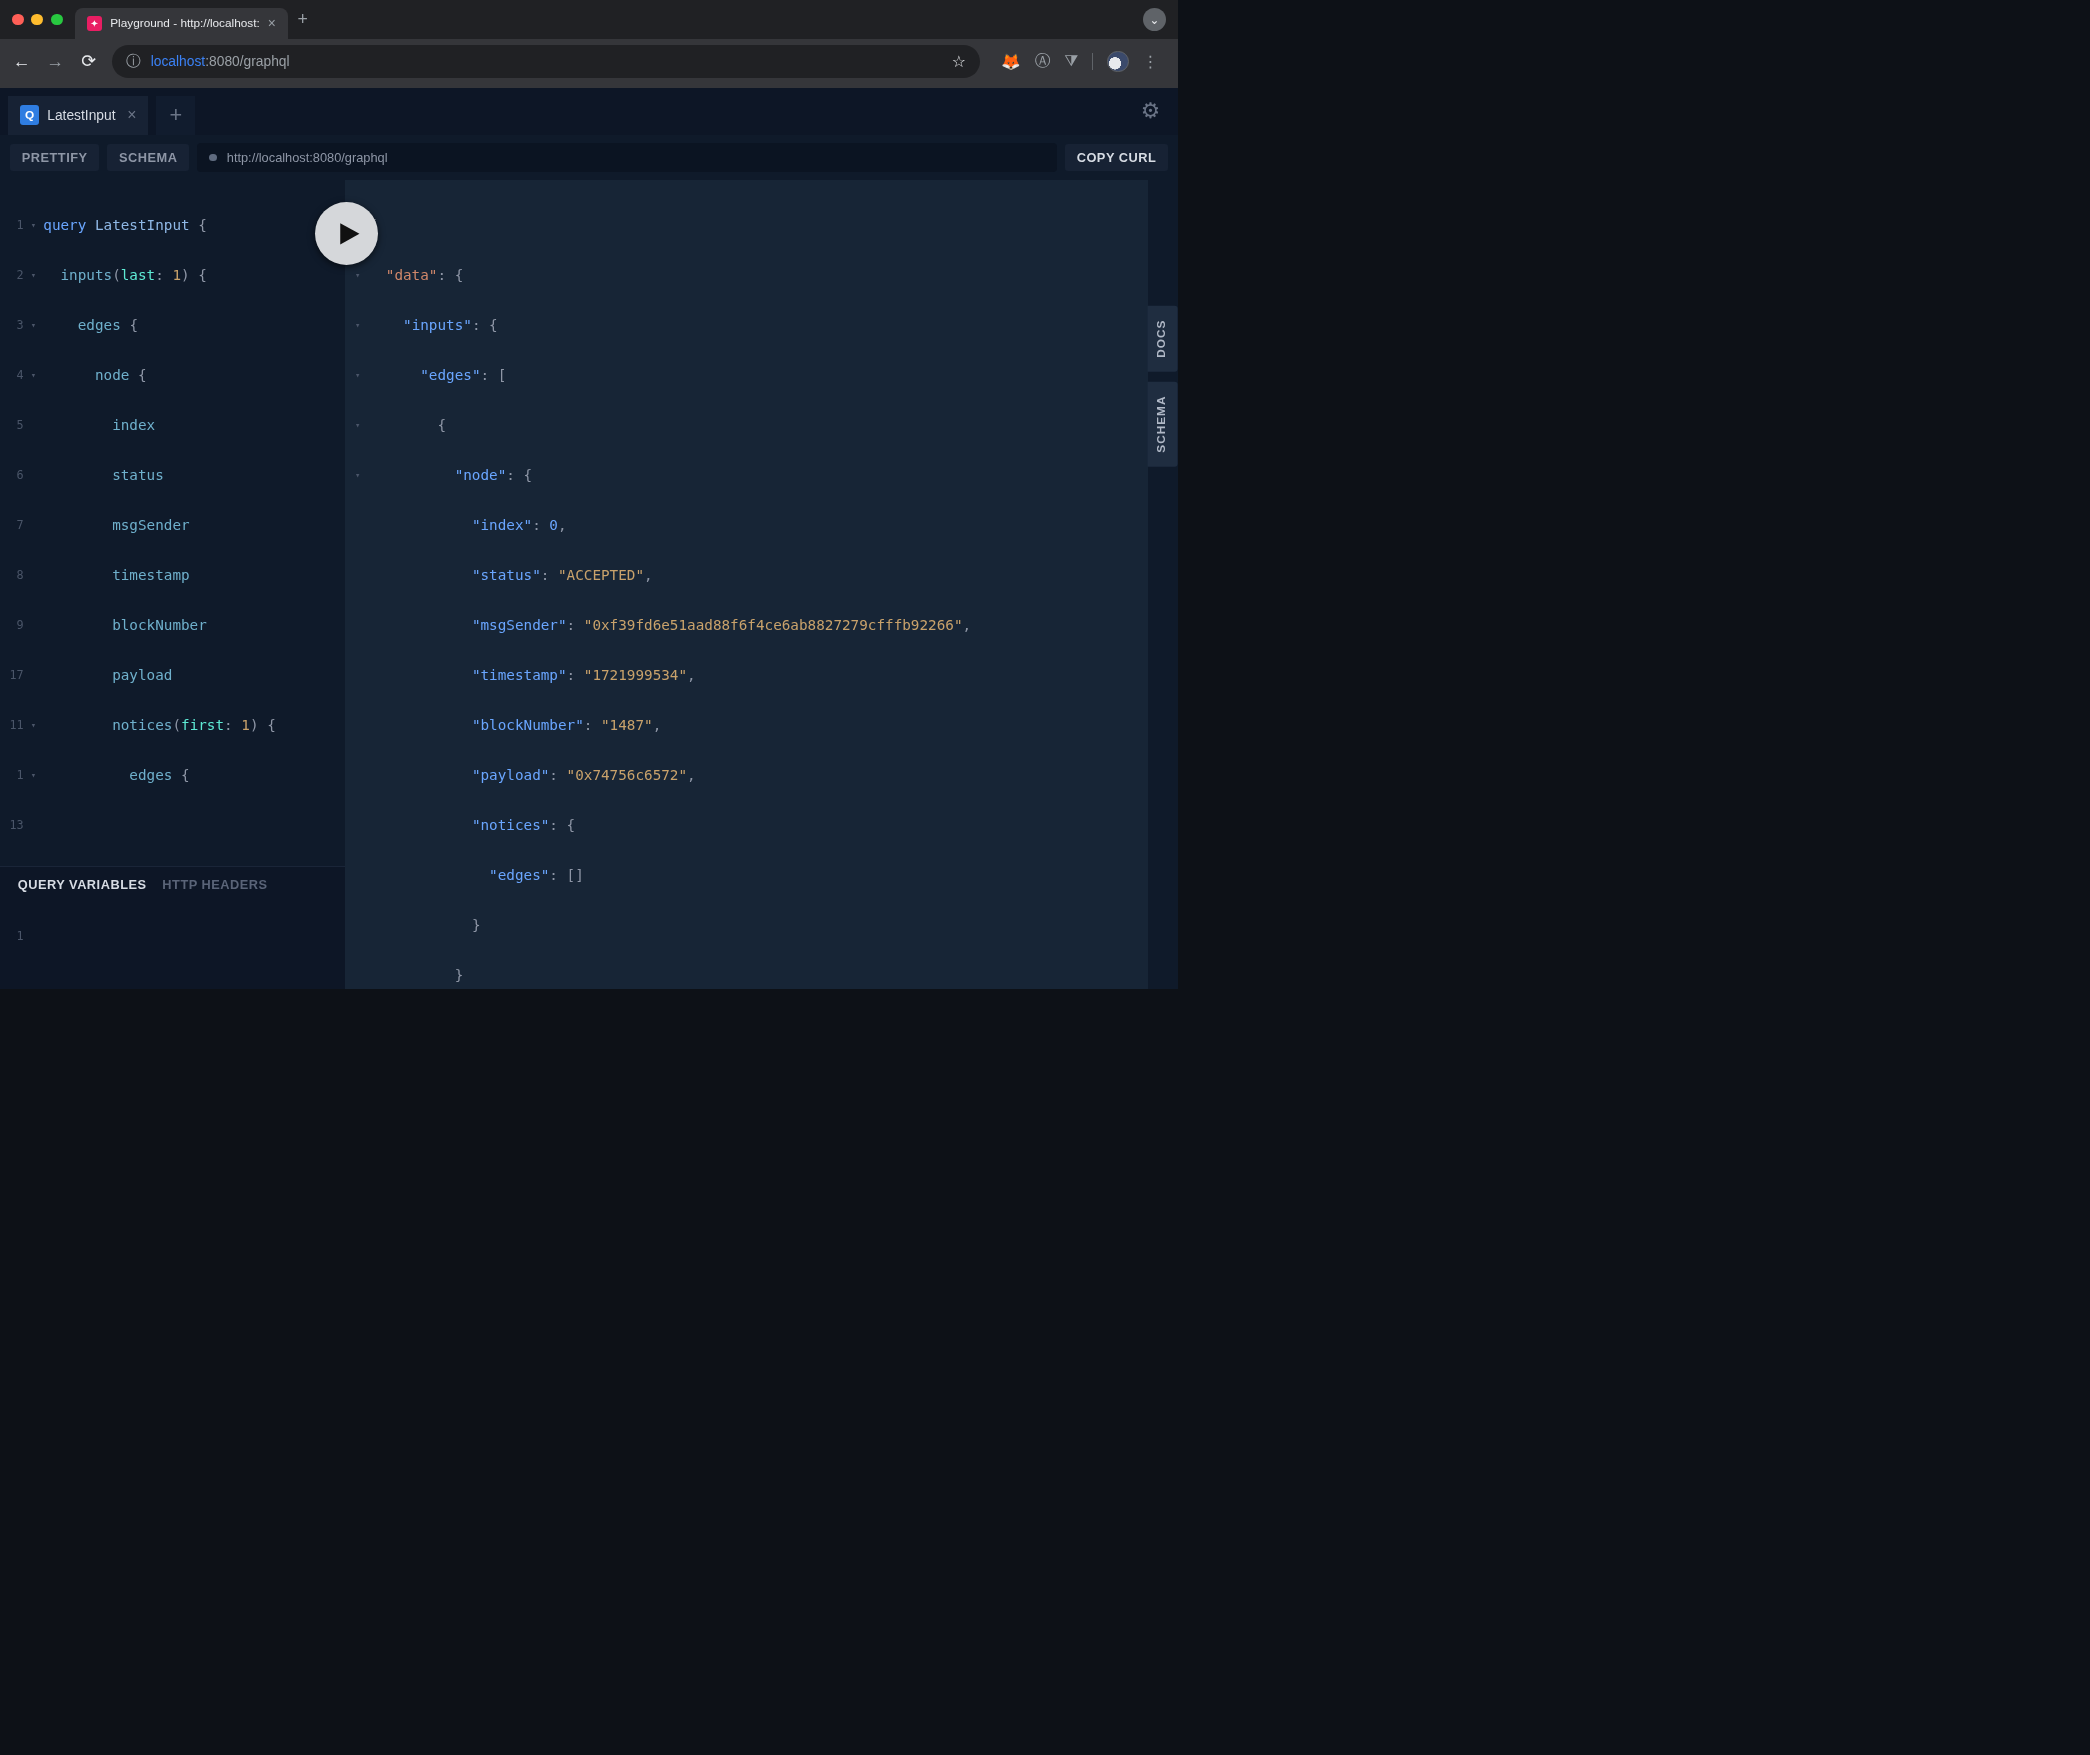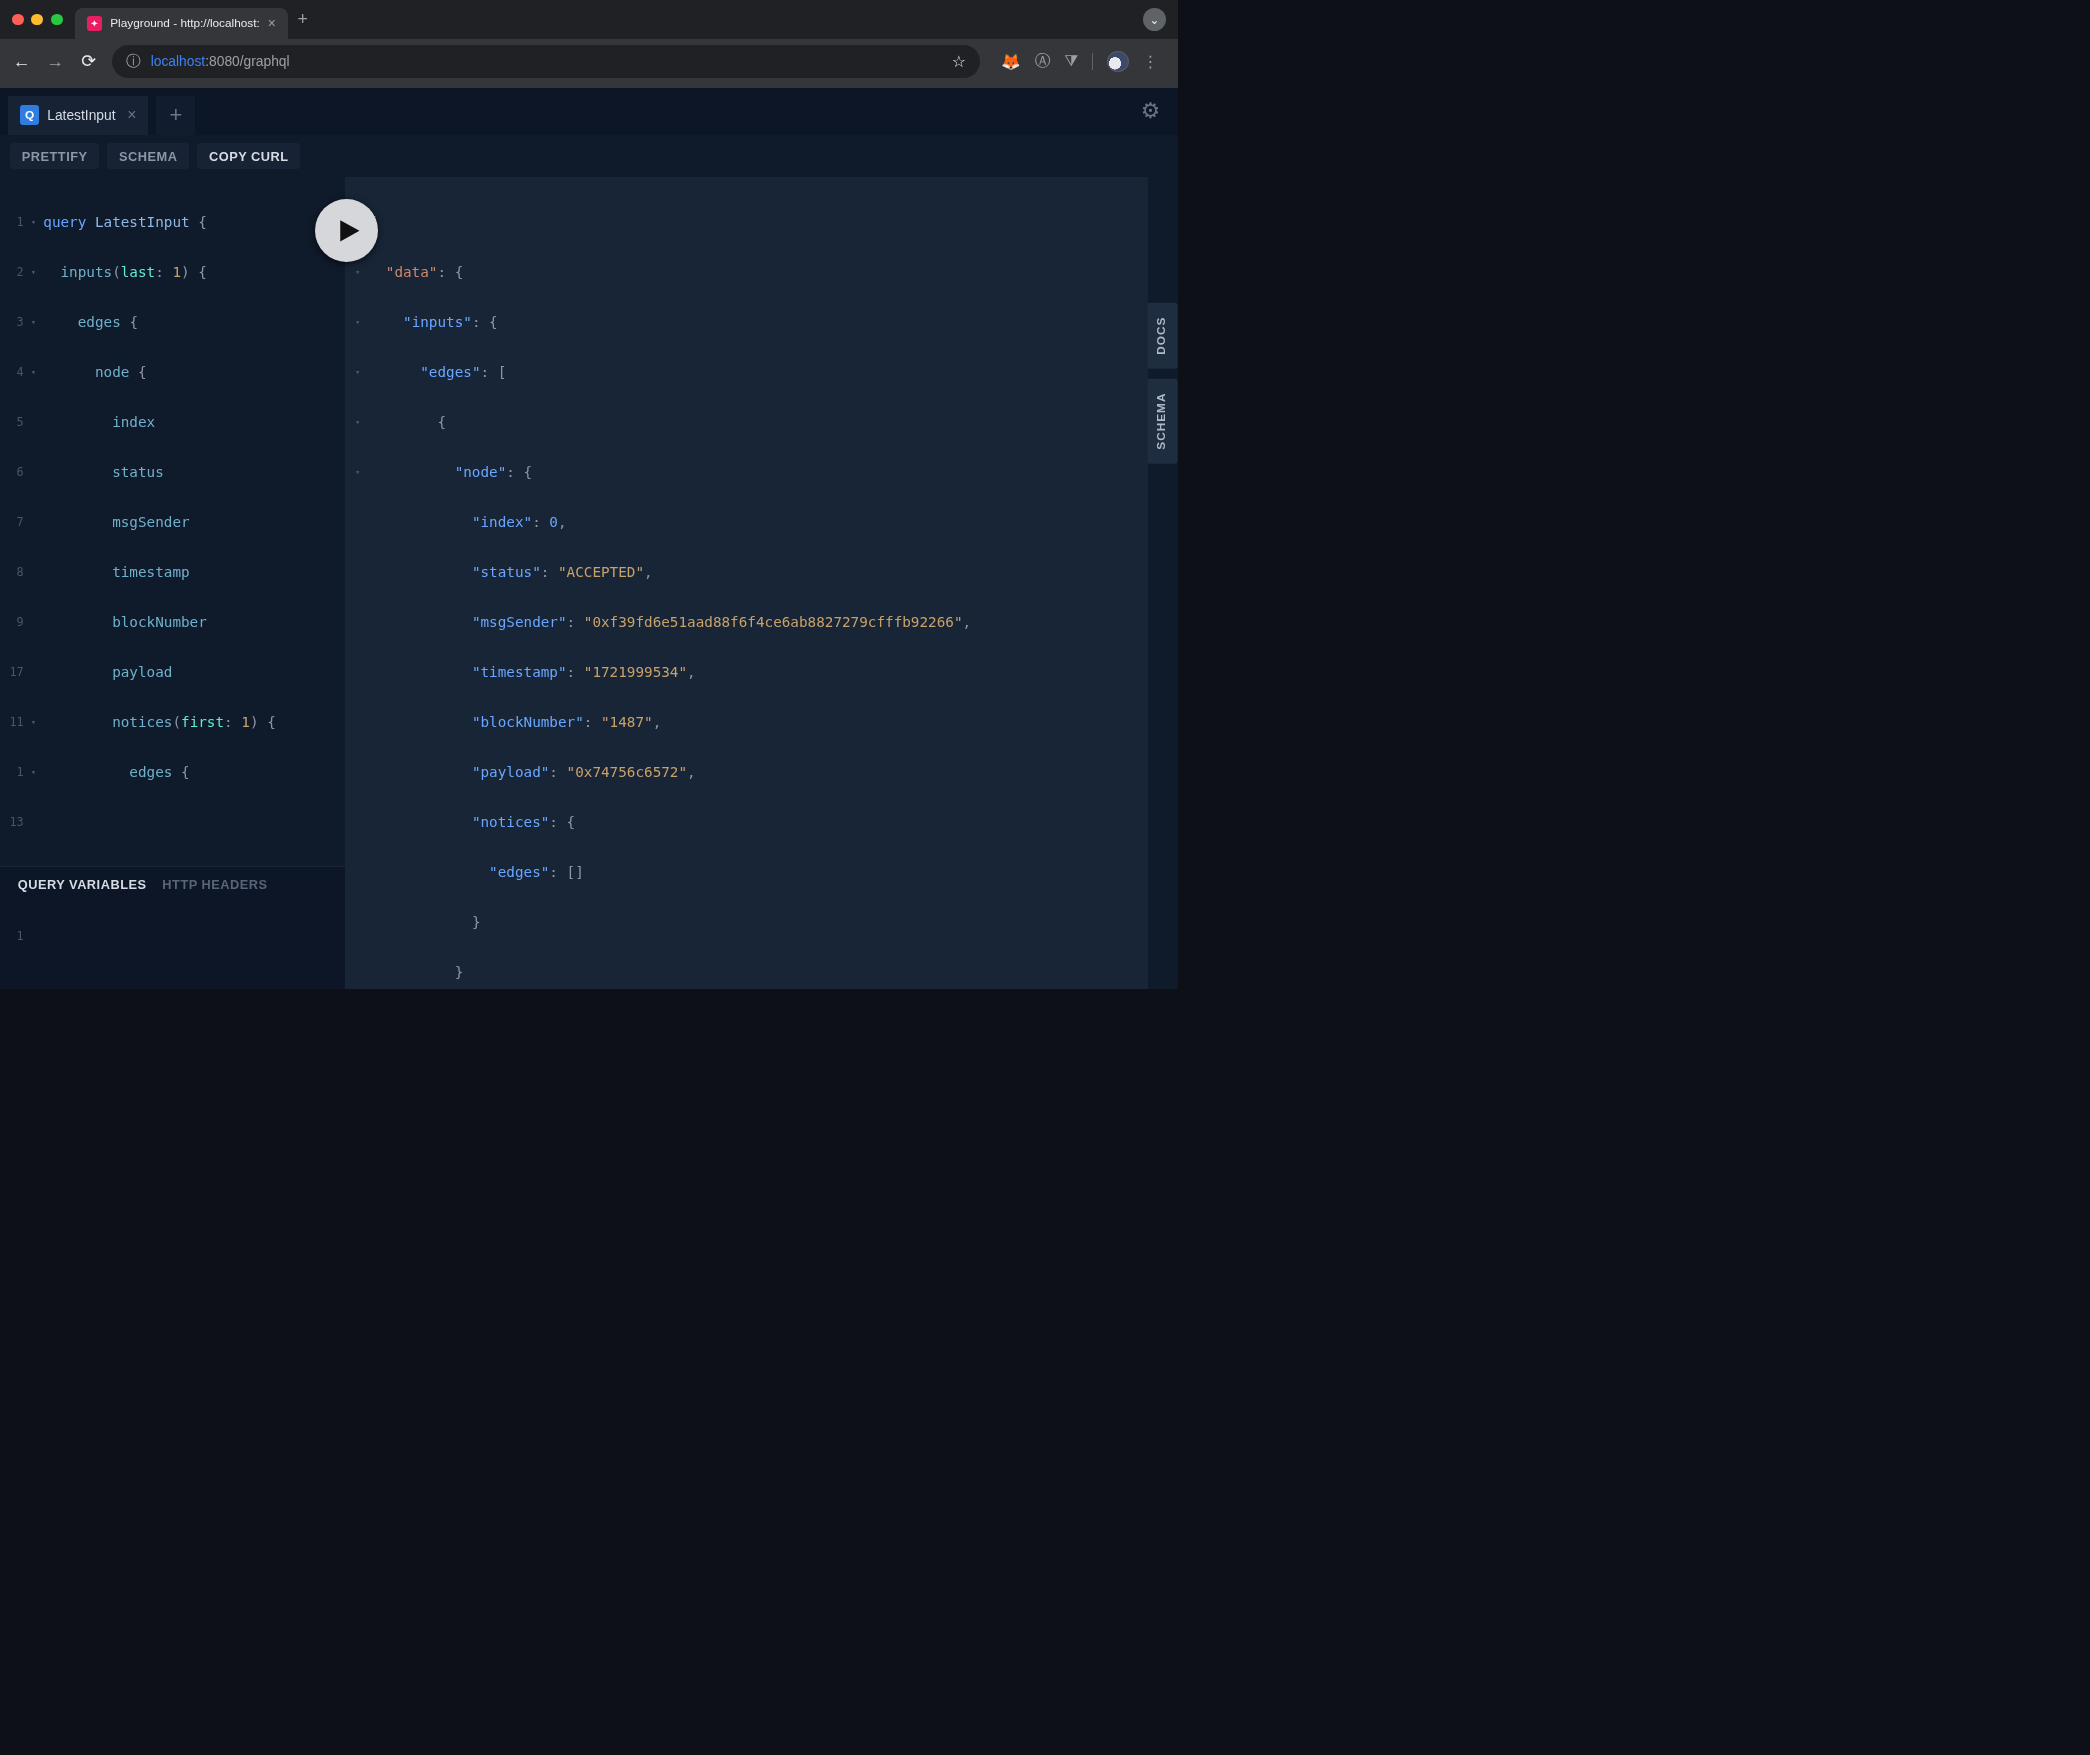--- a/index.html
+++ b/index.html
@@ -230,20 +230,24 @@
       <span>LatestInput</span>
       <span class="app-tab-close">×</span>
     </div>
     <div class="app-add-tab">+</div>
     <div class="settings-btn">⚙</div>
   </div>
 
   <div class="toolbar">
     <button class="tb-btn">PRETTIFY</button>
     <button class="tb-btn">SCHEMA</button>
+    <div class="endpoint-box">
+      <span class="ep-dot"></span>
+      <span>http://localhost:8080/graphql</span>
+    </div>
     <button class="copy-curl">COPY CURL</button>
   </div>
 
   <div class="workspace">
 
     <div class="left-pane">
       <div class="play-btn">
         <svg viewBox="0 0 24 24">
             <path d="M4 2 L22 12 L4 22 Z" fill="#111"></path>
           </svg>

